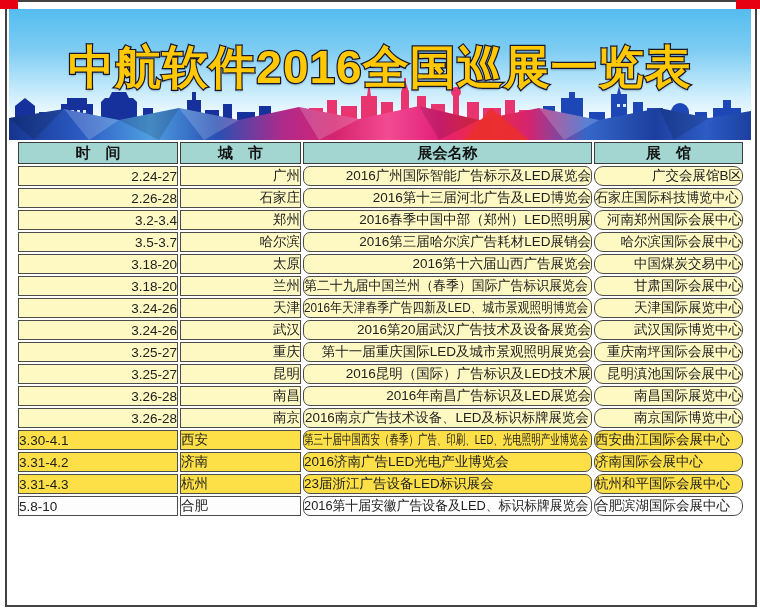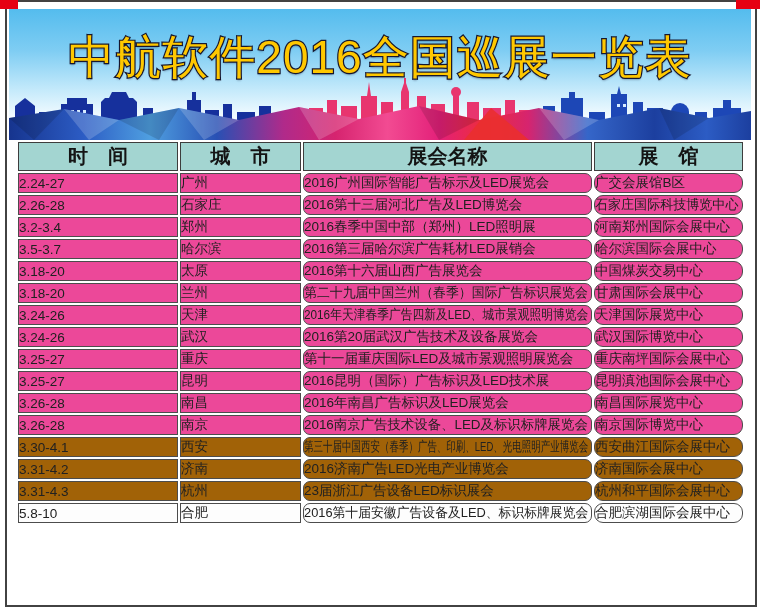--- a/index.html
+++ b/index.html
@@ -4,37 +4,37 @@
 <style>
   html,body{margin:0;padding:0;background:#fff;}
   .page{position:relative;width:760px;height:610px;background:#ffffff;overflow:hidden;
         font-family:"Liberation Sans","DejaVu Sans",sans-serif;}
   .frame{position:absolute;left:5px;top:0;right:3px;bottom:3px;border:2px solid #424242;pointer-events:none;}
   .corner{position:absolute;top:0;height:9px;background:#e60012;z-index:6;}
   .corner-left{left:0;width:18px;}
   .corner-right{right:0;width:24px;}
   .banner{position:absolute;left:9px;top:9px;width:742px;height:131px;overflow:hidden;
           background:linear-gradient(180deg,#54bcee 0%,#7fcdf3 32%,#c5eafb 62%,#f2fbff 82%,#ffffff 100%);}
-  .title{position:absolute;top:18px;left:0;right:0;text-align:center;z-index:3;
-         font-size:46px;font-weight:normal;letter-spacing:1px;color:#ffc800;
+  .title{position:absolute;top:28px;left:0;right:0;text-align:center;z-index:3;
+         font-size:46px;font-weight:bold;letter-spacing:1px;color:#ffc800;
          -webkit-text-stroke:2.4px #17172e;paint-order:stroke fill;
          text-shadow:0 2px 2px rgba(20,20,50,.35);}
   .skyline{position:absolute;left:0;bottom:0;width:742px;height:62px;display:block;}
   table.tour{position:absolute;left:16px;top:140px;width:729px;border-collapse:separate;
              border-spacing:2px;table-layout:fixed;}
   table.tour th,table.tour td{box-sizing:border-box;padding:0;overflow:hidden;vertical-align:middle;}
   table.tour th{background:#a3d5d1;border:1px solid #3d3d3d;height:22px;
-                font-size:20px;font-weight:bold;color:#141414;text-align:center;}
+                font-size:15px;font-weight:bold;color:#141414;text-align:center;}
   table.tour td{border:1px solid #4c4c4c;height:15.5px;font-size:13.5px;color:#212121;}
   .c-time{padding-left:13px;font-size:14px;}
   .c-city{padding-left:16px;}
   .c-event{padding-left:16px;border-radius:7px;}
   .c-venue{padding-left:9px;border-radius:9px;}
-  tr.tone-gray td{background:#ec4899;}
-  tr.tone-yellow td{background:#a16207;}
+  tr.tone-gray td{background:#fef9c3;text-align:right;}
+  tr.tone-yellow td{background:#fde047;}
   tr.tone-white td{background:#fdfdfd;}
   .fit{display:inline-block;white-space:nowrap;transform-origin:0 50%;}
   th .fit{transform-origin:50% 50%;}
 </style>
 </head>
 <body>
 
 <div class="page">
   <div class="frame"></div>
   <div class="corner corner-left"></div>

